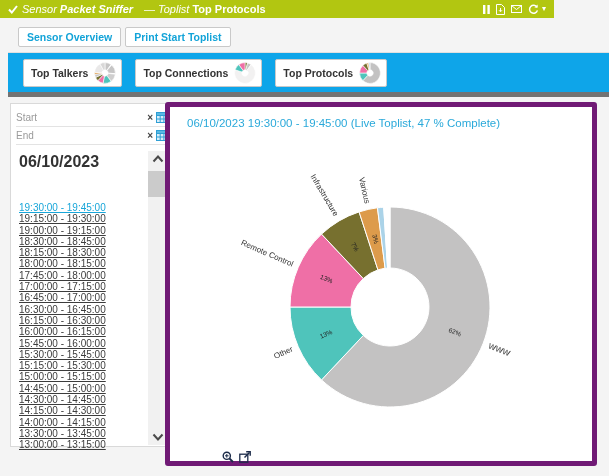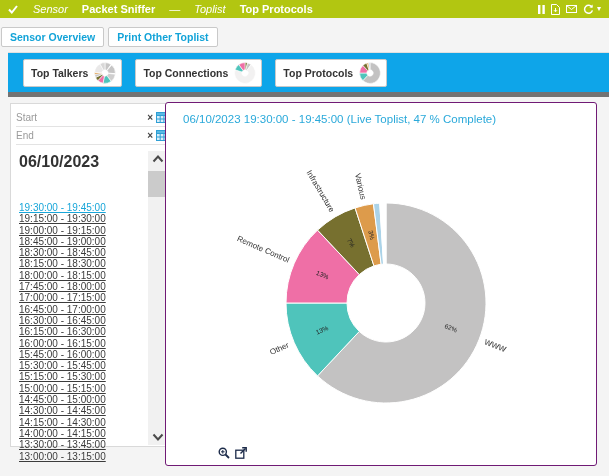--- a/index.html
+++ b/index.html
@@ -5,33 +5,33 @@
   * { box-sizing: border-box; margin: 0; padding: 0; }
   html,body { width:609px; height:476px; }
   body {
     position: relative;
     background:#f4f4f4;
     font-family:"Liberation Sans", sans-serif;
     overflow:hidden;
   }
   
   .app-header {
-    position:absolute; top:0; left:0; width:609px; height:18px;
+    position:absolute; top:0; left:0; width:554px; height:18px;
     background:#b2c611; color:#fff; display:flex; align-items:center;
-    padding:0 8px; font-size:11px; gap:12px;
+    padding:0 8px; font-size:11px; gap:1px;
   }
   .app-header .lbl { font-style:italic; font-weight:400; margin-right:2px;}
-  .app-header .val { font-weight:700; margin-right:2px;}
+  .app-header .val { font-weight:700; margin-right:10px;font-style:italic;}
   .app-header .val2 { font-weight:600;}
   .hdr-check { margin-right:3px; display:flex; align-items:center;}
   .hdr-icons { margin-left:auto; display:flex; align-items:center; gap:6px;}
   .hdr-icons .ic { display:flex; align-items:center; cursor:pointer;}
   .caret { font-size:8px; line-height:1; margin-left:-3px;}
   
-  .toolbar { position:absolute; top:27px; left:1px; display:flex; gap:4px;}
+  .toolbar { position:absolute; top:27px; left:18px; display:flex; gap:4px;}
   .btn {
     background:#fff; border:1px solid #c9c9c9; border-radius:2px;
     color:#12a3d8; font-weight:700; font-size:10.5px; padding:3px 8px;
     font-family:"Liberation Sans", sans-serif; cursor:pointer;
   }
   
   .tabs-bar {
     position:absolute; top:52px; left:8px; width:609px; height:45px;
     border-top:1px solid #e0e0e0; border-bottom:5px solid #737373;
     background:#0ea5e9; display:flex; align-items:flex-start;
@@ -70,21 +70,21 @@
   .scrollbar {
     position:absolute; right:5px; top:47px; width:20px; height:294px;
     background:#f1f1f1;
   }
   .sb-btn { height:16px; display:flex; align-items:center; justify-content:center; cursor:pointer;}
   .sb-down { position:absolute; bottom:0; left:0; width:100%;}
   .sb-thumb { position:absolute; top:20px; left:0; width:20px; height:26px; background:#cbcbcb; cursor:grab;}
   
   .chart-panel {
     position:absolute; left:165px; top:102px; width:432px; height:364px;
-    background:#fff; border:1px solid #701a75; border-radius:3px;
+    background:#fff; border:5px solid #701a75; border-radius:3px;
   }
   .chart-title {
     position:absolute; left:17px; top:10px; font-size:11.5px; color:#2aa9da; white-space:nowrap;
   }
   .donut-svg { position:absolute; left:0; top:0; }
   .donut-svg text { font-family:"Liberation Sans", sans-serif; }
   .corner-icons { position:absolute; left:52px; top:344px; display:flex; gap:5px; align-items:center;}
   .corner-icons .ic { cursor:pointer; display:flex;}
 </style>
 </head>
@@ -126,21 +126,21 @@
           <path d="M9 3.2 A4 4 0 1 0 9.4 6.4" fill="none" stroke="#fff" stroke-width="1.5"></path>
           <path d="M9.6 0.6 L9.6 3.8 L6.4 3.6 Z" fill="#fff"></path>
         </svg>
     </span>
     <span class="caret">▾</span>
   </span>
 </div>
 
 <div class="toolbar">
   <button class="btn">Sensor Overview</button>
-  <button class="btn">Print Other Toplist</button>
+  <button class="btn">Print Start Toplist</button>
 </div>
 
 <div class="tabs-bar">
   <div class="tab-card">
     <span class="tab-label">Top Talkers</span>
     <svg class="minipie" width="22" height="22">
         <path d="M11 0.5999999999999996 A10.4 10.4 0 0 1 17.11296662384172 2.586223258500546 L12.880912807335914 8.411145618000168 A3.2 3.2 0 0 0 11 7.8 Z" fill="#c6c5c5" stroke="#fff" stroke-width="0.6"></path>
         <path d="M17.11296662384172 2.586223258500546 A10.4 10.4 0 0 1 17.629209493386373 2.986662275131792 L13.039756767195808 8.534357623117474 A3.2 3.2 0 0 0 12.880912807335914 8.411145618000168 Z" fill="#ffffff" stroke="#fff" stroke-width="0.6"></path>
         <path d="M17.629209493386373 2.986662275131792 A10.4 10.4 0 0 1 21.379477975654027 11.653021403104859 L14.19368553097047 11.200929662493802 A3.2 3.2 0 0 0 13.039756767195808 8.534357623117474 Z" fill="#c6c5c5" stroke="#fff" stroke-width="0.6"></path>
         <path d="M21.379477975654027 11.653021403104859 A10.4 10.4 0 0 1 21.31799289367057 12.303465629068766 L14.174767044206328 11.401066347405774 A3.2 3.2 0 0 0 14.19368553097047 11.200929662493802 Z" fill="#ffffff" stroke="#fff" stroke-width="0.6"></path>
@@ -199,21 +199,20 @@
           <path d="M4.2 3.5 V10.5 M7.9 3.5 V10.5 M0.5 7 H11.5" stroke="#2f9fd4" fill="none"></path>
         </svg>
     </span>
   </div>
 
   <div class="date-header">06/10/2023</div>
   <div class="time-list">
       <div class="time-item selected">19:30:00 - 19:45:00</div>
       <div class="time-item">19:15:00 - 19:30:00</div>
       <div class="time-item">19:00:00 - 19:15:00</div>
-      <div class="time-item">18:45:00 - 19:00:00</div>
       <div class="time-item">18:30:00 - 18:45:00</div>
       <div class="time-item">18:15:00 - 18:30:00</div>
       <div class="time-item">18:00:00 - 18:15:00</div>
       <div class="time-item">17:45:00 - 18:00:00</div>
       <div class="time-item">17:00:00 - 17:15:00</div>
       <div class="time-item">16:45:00 - 17:00:00</div>
       <div class="time-item">16:30:00 - 16:45:00</div>
       <div class="time-item">16:15:00 - 16:30:00</div>
       <div class="time-item">16:00:00 - 16:15:00</div>
       <div class="time-item">15:45:00 - 16:00:00</div>

